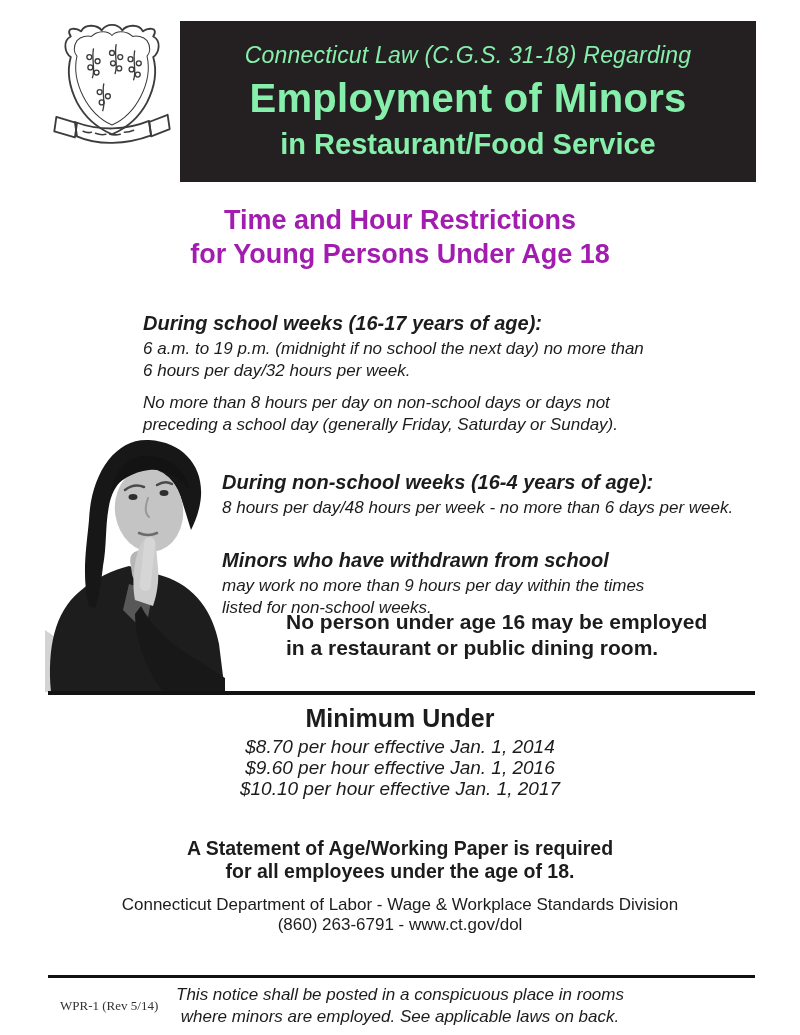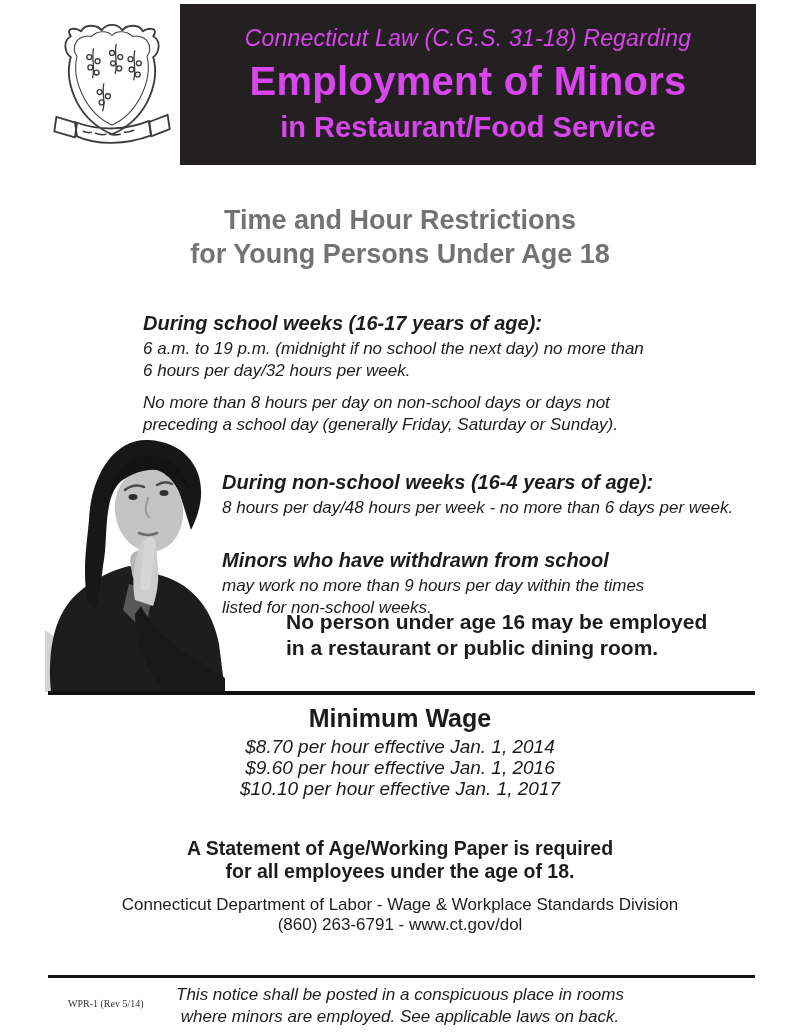--- a/index.html
+++ b/index.html
@@ -3,31 +3,31 @@
 <meta charset="utf-8">
 <style>
   html,body { margin:0; padding:0; background:#ffffff; }
   .page {
     position:relative; width:800px; height:1035px; background:#ffffff;
     font-family:"Liberation Sans", sans-serif; color:#1c1c1c; overflow:hidden;
   }
   
   .seal { position:absolute; left:50px; top:20px; width:124px; height:136px; }
   .header-box {
-    position:absolute; left:180px; top:4px; width:576px; height:161px;
-    background:#241f20; color:#d946ef; display:flex; flex-direction:column;
+    position:absolute; left:180px; top:21px; width:576px; height:161px;
+    background:#241f20; color:#86efac; display:flex; flex-direction:column;
     align-items:center; justify-content:center; gap:7px; text-align:center;
   }
   .header-line1 { font-style:italic; font-size:23px; letter-spacing:.2px; }
   .header-line2 { font-weight:bold; font-size:40px; letter-spacing:.3px; }
   .header-line3 { font-weight:bold; font-size:29px; }
   
   .main-heading {
     position:absolute; left:0; top:203px; width:800px; text-align:center;
-    font-weight:bold; font-size:27px; line-height:34px; color:#737373;
+    font-weight:bold; font-size:27px; line-height:34px; color:#a21caf;
   }
   
   .section { position:absolute; font-size:17px; line-height:21.5px;font-style:italic; }
   .section h3 { margin:0 0 3px 0; font-size:20px; line-height:24px; font-weight:bold; }
   .sec-school { left:143px; top:311px; }
   .sec-school .para2 { margin-top:11px; }
   .sec-nonschool { left:222px; top:470px; }
   .sec-withdrawn { left:222px; top:548px; }
   .under16 {
     position:absolute; left:286px; top:609px; font-weight:bold;
@@ -45,21 +45,21 @@
   .statement {
     position:absolute; left:0; top:837px; width:800px; text-align:center;
     font-weight:bold; font-size:19.5px; line-height:23px;
   }
   .contact { position:absolute; left:0; top:895px; width:800px; text-align:center; }
   .contact-title { font-weight:bold; font-size:20px; line-height:22px; margin-bottom:3px; }
   .contact-line { font-size:17px; line-height:19.5px; }
   
   .form-number {
     position:absolute; left:60px; top:998px;
-    font-family:"Liberation Serif", serif; font-size:10px; color:#333;margin-left:8px;
+    font-family:"Liberation Serif", serif; font-size:13px; color:#333;
   }
   .bottom-notice {
     position:absolute; left:0; top:984px; width:800px; text-align:center;
     font-style:italic; font-size:17px; line-height:22px;
   }
 </style>
 </head>
 <body>
 
 <div class="page">
@@ -151,21 +151,21 @@
   </div>
 
   <div class="under16">
     <div>No person under age 16 may be employed</div>
     <div>in a restaurant or public dining room.</div>
   </div>
 
   <div class="divider divider-1"></div>
 
   <div class="minwage">
-    <div class="minwage-title">Minimum Wage</div>
+    <div class="minwage-title">Minimum Under</div>
     <div class="wage-line">$8.70 per hour effective Jan. 1, 2014</div>
     <div class="wage-line">$9.60 per hour effective Jan. 1, 2016</div>
     <div class="wage-line">$10.10 per hour effective Jan. 1, 2017</div>
   </div>
 
   <div class="statement">
     <div>A Statement of Age/Working Paper is required</div>
     <div>for all employees under the age of 18.</div>
   </div>
 

